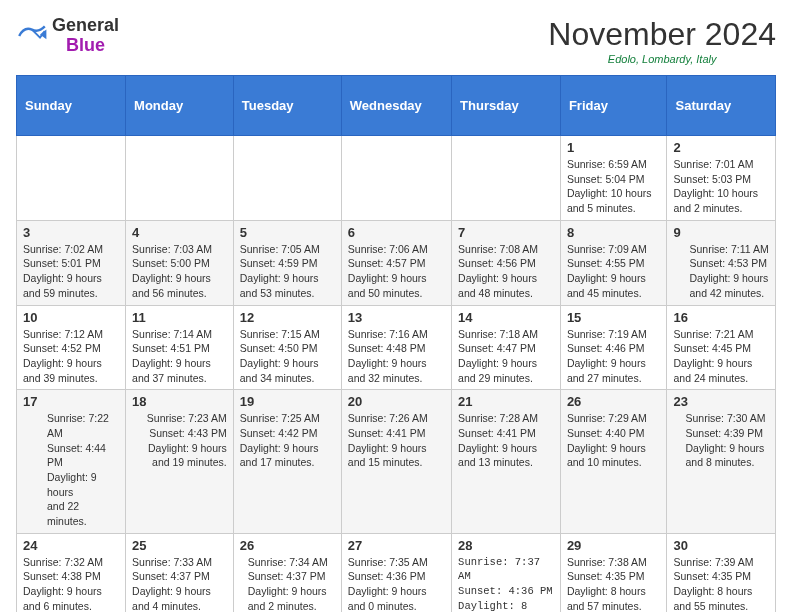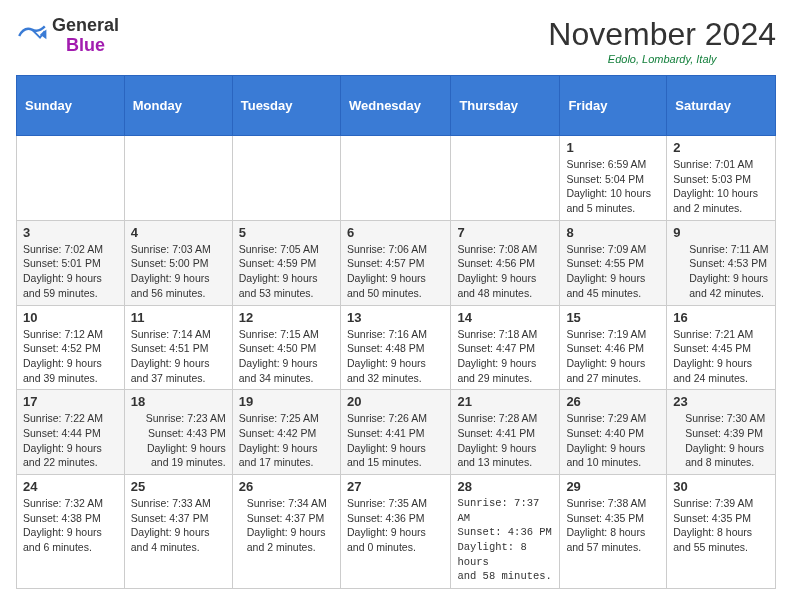--- a/index.html
+++ b/index.html
@@ -250,21 +250,21 @@
           <span class="day-number">16</span>
           <div class="day-info" style="white-space: pre-line;">Sunrise: 7:21 AM
 Sunset: 4:45 PM
 Daylight: 9 hours
 and 24 minutes.</div>
         </td>
       </tr>
       <tr>
         <td>
           <span class="day-number">17</span>
-          <div class="day-info" style="white-space: pre-line;">Sunrise: 7:22 AM
+          <div class="day-info" style="white-space: pre-line; margin-left: 24px;">Sunrise: 7:22 AM
 Sunset: 4:44 PM
 Daylight: 9 hours
 and 22 minutes.</div>
         </td>
         <td>
           <span class="day-number">18</span>
           <div class="day-info" style="white-space: pre-line; text-align: right;">Sunrise: 7:23 AM
 Sunset: 4:43 PM
 Daylight: 9 hours
 and 19 minutes.</div>

